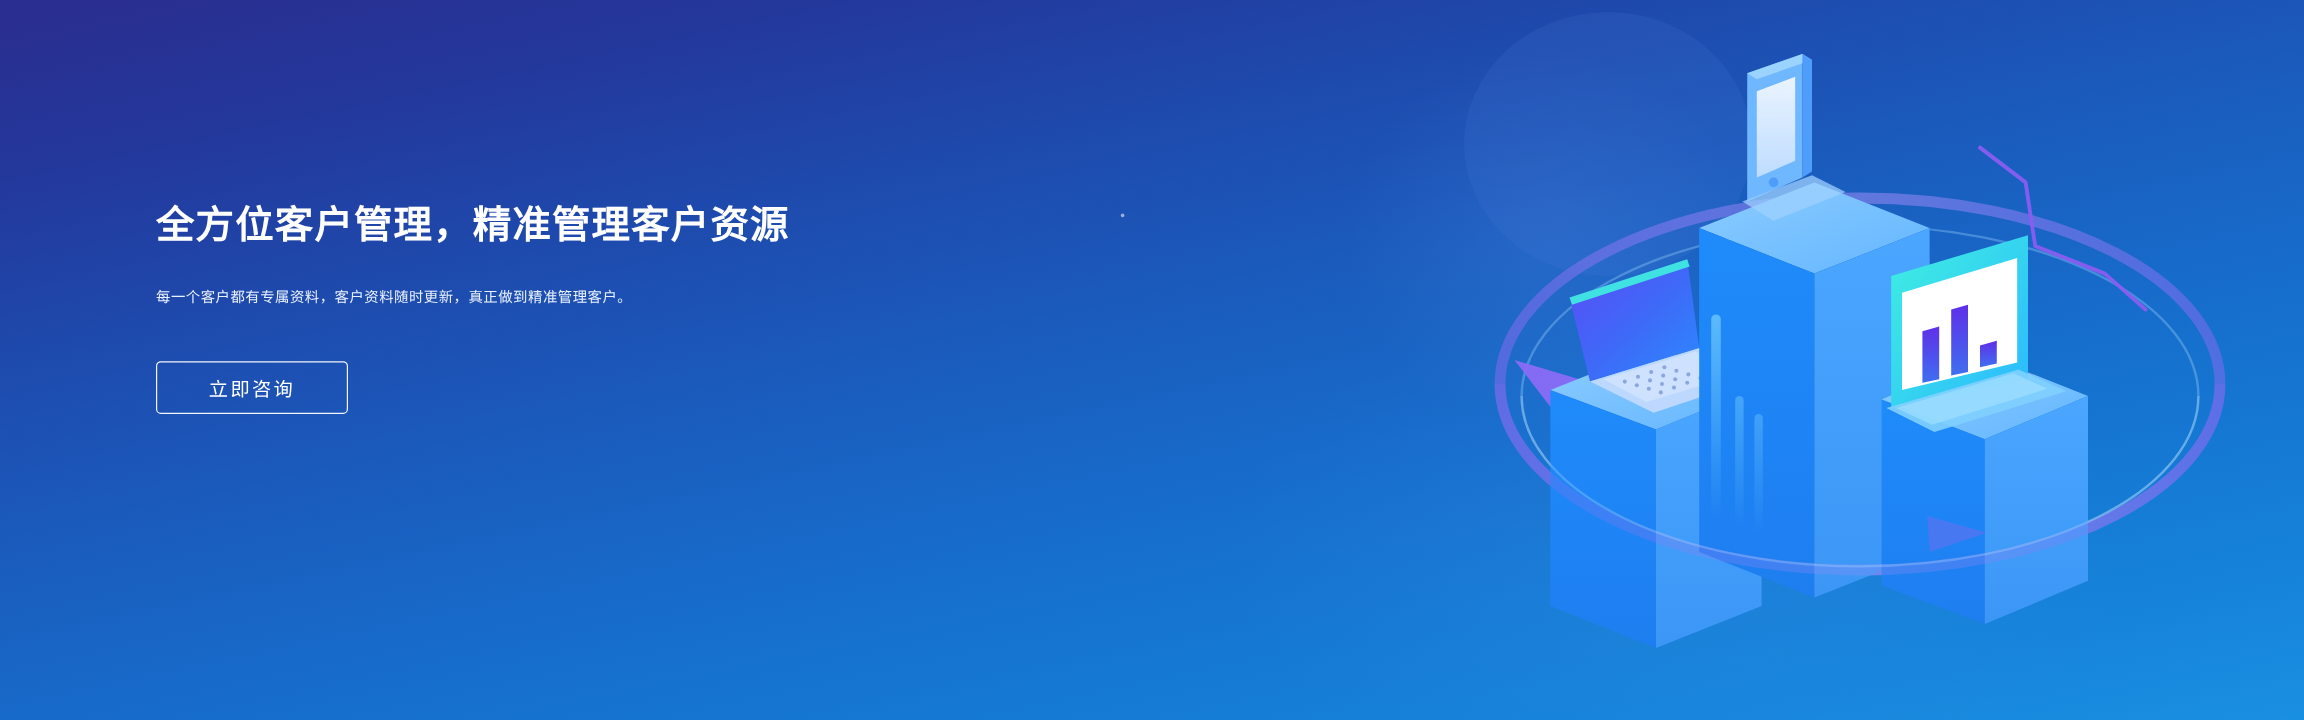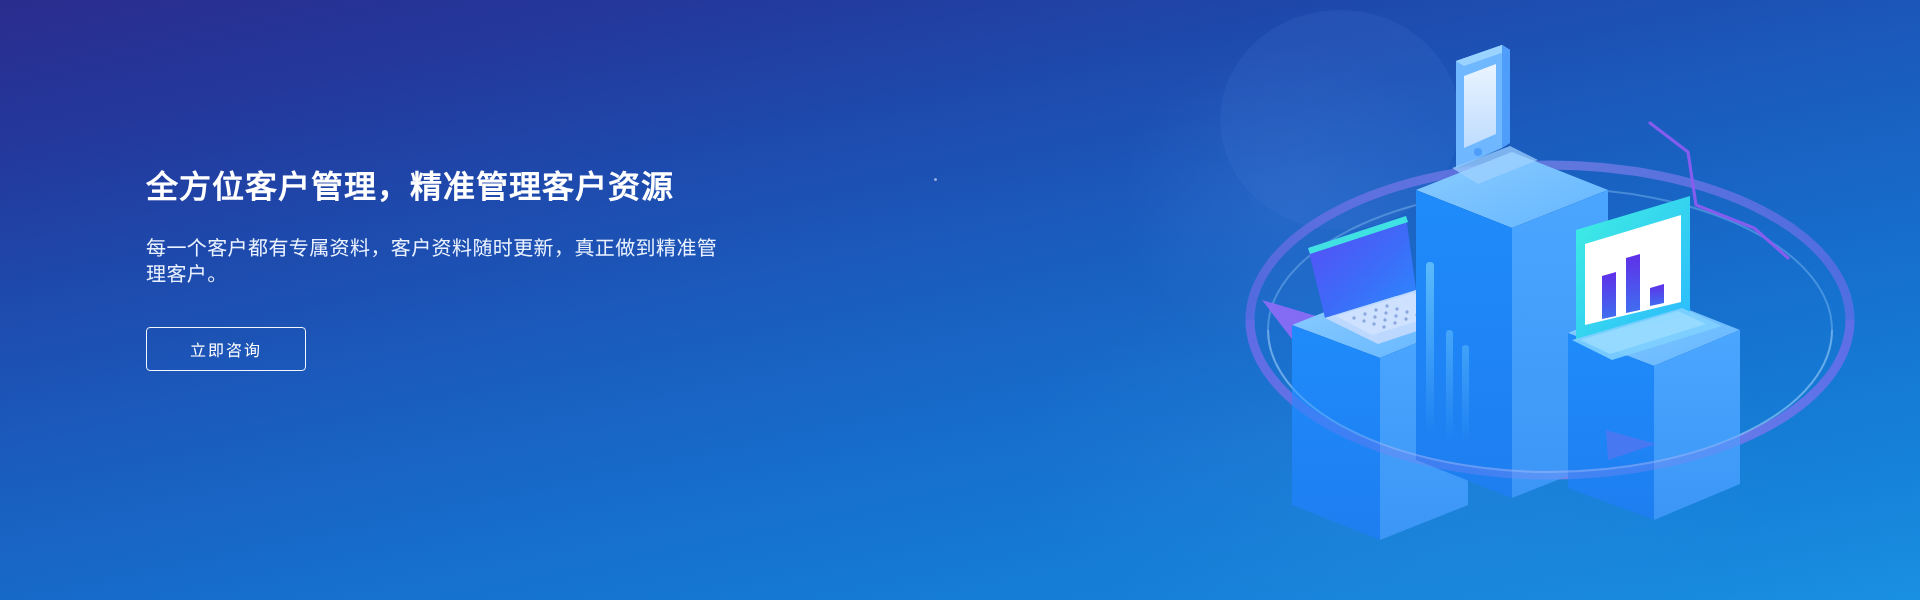--- a/index.html
+++ b/index.html
@@ -55,36 +55,36 @@
     top: 178px;
     width: 3px;
     height: 3px;
     border-radius: 50%;
     background: rgba(255,255,255,0.55);
   }
 
   
   .copy {
     position: absolute;
-    left: 146px;
+    left: 130px;
     top: 165px;
     width: 620px;
   }
   .headline {
     margin: 0;
     font-size: 32px;
     line-height: 44px;
     font-weight: 700;
     color: #ffffff;
     letter-spacing: 1px;
     white-space: nowrap;
   }
   .subcopy {
     margin: 26px 0 0 0;
-    font-size: 20px;
+    font-size: 12px;
     line-height: 26px;
     color: #eaf2ff;
     width: 580px;
     letter-spacing: 0.4px;
   }
   .cta {
     display: inline-flex;
     align-items: center;
     justify-content: center;
     margin-top: 40px;

